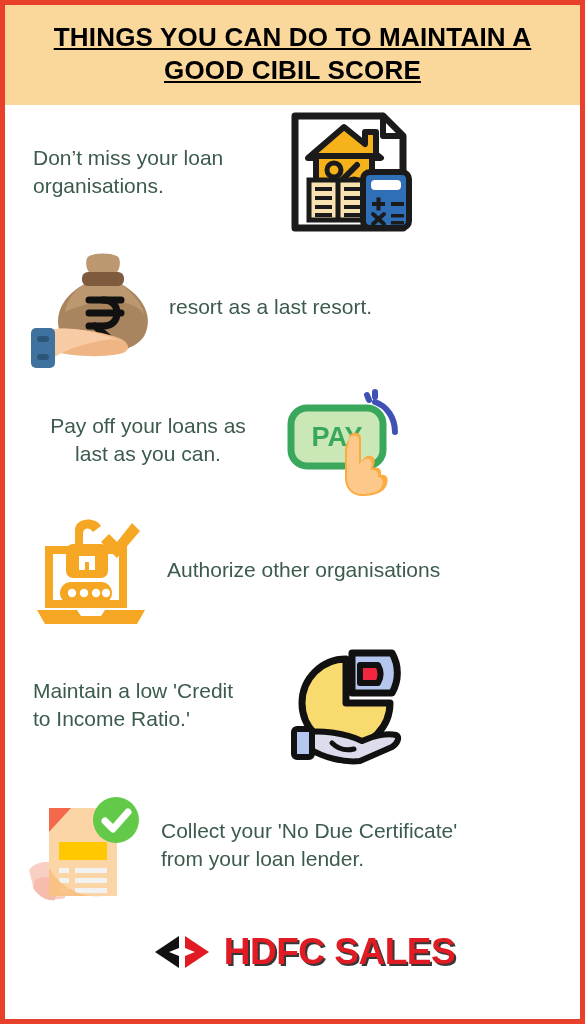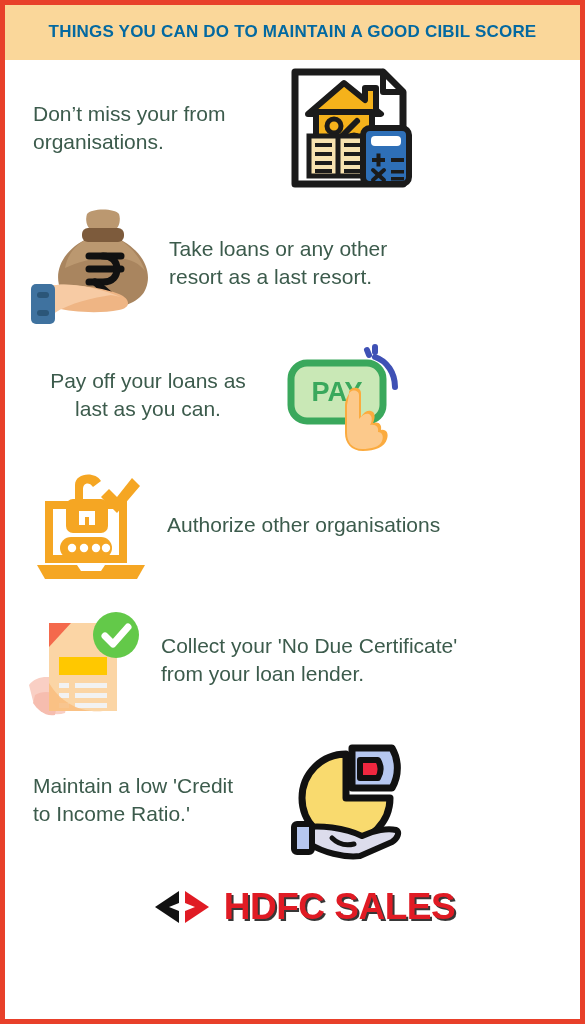--- a/index.html
+++ b/index.html
@@ -19,26 +19,27 @@
     border: 5px solid #e8402a;
     overflow: hidden;
   }
   
   .header {
     background: #fad79a;
     padding: 16px 34px 18px 34px;
     text-align: center;
   }
   .header-title {
-    color: #0369a1;
-    font-size: 17px;
+    color: #000000;
+    font-size: 26px;
     font-weight: bold;
     line-height: 1.26;
     letter-spacing: 0.2px;
     font-family: "Liberation Sans", sans-serif;
+    text-decoration: underline;
   }
   
   .rows {
     position: relative;
   }
   .row {
     display: flex;
     align-items: center;
     box-sizing: border-box;
   }
@@ -106,21 +107,21 @@
 <div class="poster">
 
   <div class="header">
     <div class="header-title">THINGS YOU CAN DO TO MAINTAIN A GOOD CIBIL SCORE</div>
   </div>
 
   <div class="rows">
 
     <div class="row icon-right" id="row-1">
       <div class="row-text">
-        <div>Don’t miss your from</div>
+        <div>Don’t miss your loan</div>
         <div>organisations.</div>
       </div>
       <div class="row-icon">
         <svg width="128" height="124" viewBox="0 0 128 124">
 
           <path d="M8 6 H96 L116 26 V118 H8 Z" fill="#ffffff" stroke="#1b1b1b" stroke-width="7" stroke-linejoin="round"></path>
           <path d="M96 6 V26 H116 Z" fill="#ffffff" stroke="#1b1b1b" stroke-width="6" stroke-linejoin="round"></path>
 
           <path d="M21 48 L57 17 L78 34 V22 H89 V44 L94 48 Z" fill="#f5b21b" stroke="#1b1b1b" stroke-width="6" stroke-linejoin="round"></path>
           <rect x="29" y="46" width="56" height="42" fill="#f5b21b" stroke="#1b1b1b" stroke-width="6" stroke-linejoin="round"></rect>
@@ -154,21 +155,20 @@
           <g stroke="#1b1b1b" stroke-width="4" stroke-linecap="round">
             <line x1="86" y1="104" x2="97" y2="114"></line>
               <line x1="97" y1="104" x2="86" y2="114"></line>
           </g>
         </svg>
       </div>
     </div>
 
     <div class="row icon-left" id="row-2">
       <div class="row-text">
-        <div>Take loans or any other</div>
         <div>resort as a last resort.</div>
       </div>
       <div class="row-icon">
         <svg width="132" height="122" viewBox="0 0 132 122">
 
           <path d="M62 36 C34 48 26 72 34 88 C41 102 62 106 78 106 C96 106 114 100 119 86 C126 68 114 47 90 36 Z" fill="#a9855f"></path>
           <path d="M62 36 C48 42 40 54 38 66 C52 60 70 54 92 56 C104 57 113 62 118 69 C113 54 102 43 90 36 Z" fill="#bb9870"></path>
 
           <rect x="55" y="26" width="42" height="14" rx="6" fill="#7d5b3c"></rect>
           <path d="M60 12 C64 6 88 6 92 12 C94 18 92 24 90 26 H62 C60 24 58 18 60 12 Z" fill="#bb9870"></path>
@@ -239,20 +239,42 @@
           <path d="M46 44 H62 V58 H56 V50 H52 V58 H46 Z" fill="#ffffff"></path>
 
           <g fill="#ffffff">
             <circle cx="39" cy="81" r="4.2"></circle>
             <circle cx="51" cy="81" r="4.2"></circle>
             <circle cx="63" cy="81" r="4.2"></circle>
             <circle cx="73" cy="81" r="4.2"></circle>
           </g>
 
           <path d="M44 98 H72 L68 104 H48 Z" fill="#ffffff"></path>
+        </svg>
+      </div>
+    </div>
+
+    <div class="row icon-right" id="row-5">
+      <div class="row-text">
+        <div>Maintain a low 'Credit</div>
+        <div>to Income Ratio.'</div>
+      </div>
+      <div class="row-icon">
+        <svg width="116" height="120" viewBox="0 0 116 120">
+
+          <path d="M58 14 A44 44 0 1 0 102 58 H58 Z" fill="#f9da6e" stroke="#111111" stroke-width="7" stroke-linejoin="round"></path>
+
+          <path d="M64 8 H104 A40 40 0 0 1 104 48 H64 Z" fill="#b6c7ef" stroke="#111111" stroke-width="7" stroke-linejoin="round"></path>
+
+          <path d="M72 20 H90 A18 18 0 0 1 90 38 H72 Z" fill="#f0273f" stroke="#111111" stroke-width="6" stroke-linejoin="round"></path>
+
+          <path d="M14 88 C30 84 58 88 74 96 C86 90 100 88 108 90 C112 92 110 98 104 102 L72 116 C56 118 34 112 22 104 Z" fill="#dcdcec" stroke="#111111" stroke-width="6" stroke-linejoin="round"></path>
+          <path d="M44 98 C50 104 58 106 66 104" fill="none" stroke="#111111" stroke-width="5" stroke-linecap="round"></path>
+
+          <rect x="6" y="84" width="18" height="28" rx="3" fill="#b6c7ef" stroke="#111111" stroke-width="6"></rect>
         </svg>
       </div>
     </div>
 
     <div class="row icon-left" id="row-6">
       <div class="row-text">
         <div>Collect your 'No Due Certificate'</div>
         <div>from your loan lender.</div>
       </div>
       <div class="row-icon">
@@ -272,42 +294,20 @@
             <rect x="34" y="94" width="10" height="5"></rect>
               <rect x="50" y="94" width="32" height="5"></rect>
             <rect x="34" y="104" width="10" height="5"></rect>
               <rect x="50" y="104" width="32" height="5"></rect>
           </g>
 
           <path d="M24 84 C36 104 56 114 78 112 H24 Z" fill="#f9bd7e" opacity="0.85"></path>
 
           <circle cx="91" cy="36" r="23" fill="#63c949"></circle>
           <path d="M80 37 L88 45 L103 28" fill="none" stroke="#ffffff" stroke-width="7" stroke-linecap="round" stroke-linejoin="round"></path>
-        </svg>
-      </div>
-    </div>
-
-    <div class="row icon-right" id="row-5">
-      <div class="row-text">
-        <div>Maintain a low 'Credit</div>
-        <div>to Income Ratio.'</div>
-      </div>
-      <div class="row-icon">
-        <svg width="116" height="120" viewBox="0 0 116 120">
-
-          <path d="M58 14 A44 44 0 1 0 102 58 H58 Z" fill="#f9da6e" stroke="#111111" stroke-width="7" stroke-linejoin="round"></path>
-
-          <path d="M64 8 H104 A40 40 0 0 1 104 48 H64 Z" fill="#b6c7ef" stroke="#111111" stroke-width="7" stroke-linejoin="round"></path>
-
-          <path d="M72 20 H90 A18 18 0 0 1 90 38 H72 Z" fill="#f0273f" stroke="#111111" stroke-width="6" stroke-linejoin="round"></path>
-
-          <path d="M14 88 C30 84 58 88 74 96 C86 90 100 88 108 90 C112 92 110 98 104 102 L72 116 C56 118 34 112 22 104 Z" fill="#dcdcec" stroke="#111111" stroke-width="6" stroke-linejoin="round"></path>
-          <path d="M44 98 C50 104 58 106 66 104" fill="none" stroke="#111111" stroke-width="5" stroke-linecap="round"></path>
-
-          <rect x="6" y="84" width="18" height="28" rx="3" fill="#b6c7ef" stroke="#111111" stroke-width="6"></rect>
         </svg>
       </div>
     </div>
   </div>
 
   <div class="footer">
     <span class="logo-mark">
       <svg width="60" height="40" viewBox="0 0 60 40">
         <path d="M27 4 L27 16 L17 20 L27 24 L27 36 L3 20 Z" fill="#111111"></path>
         <path d="M33 4 L33 16 L43 20 L33 24 L33 36 L57 20 Z" fill="#e01b24"></path>

